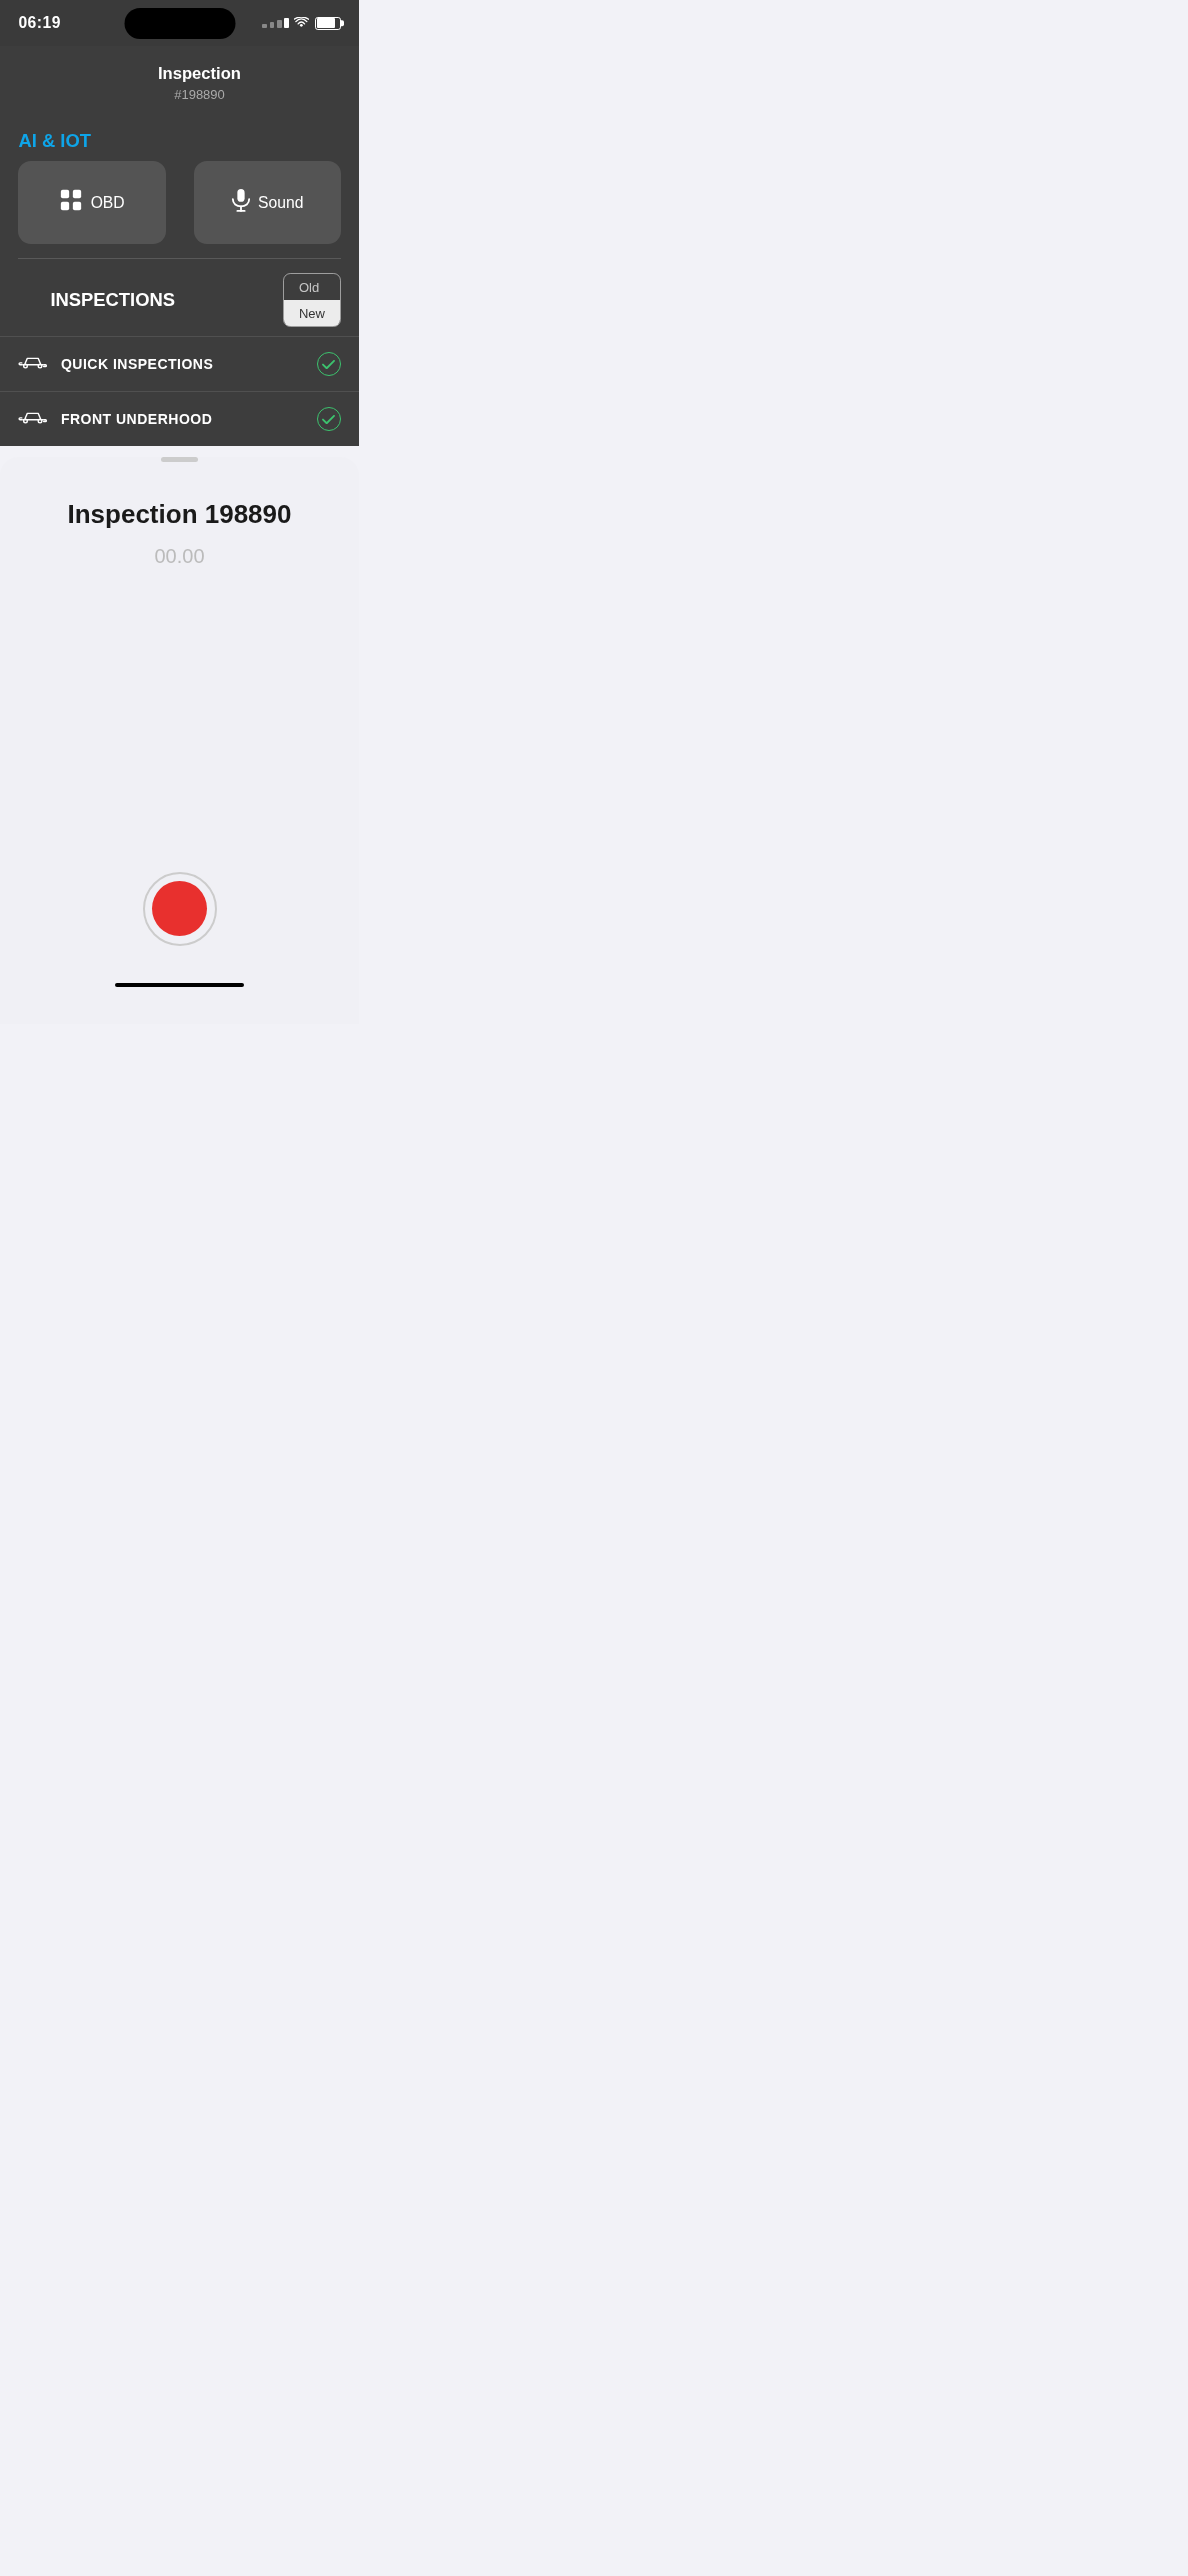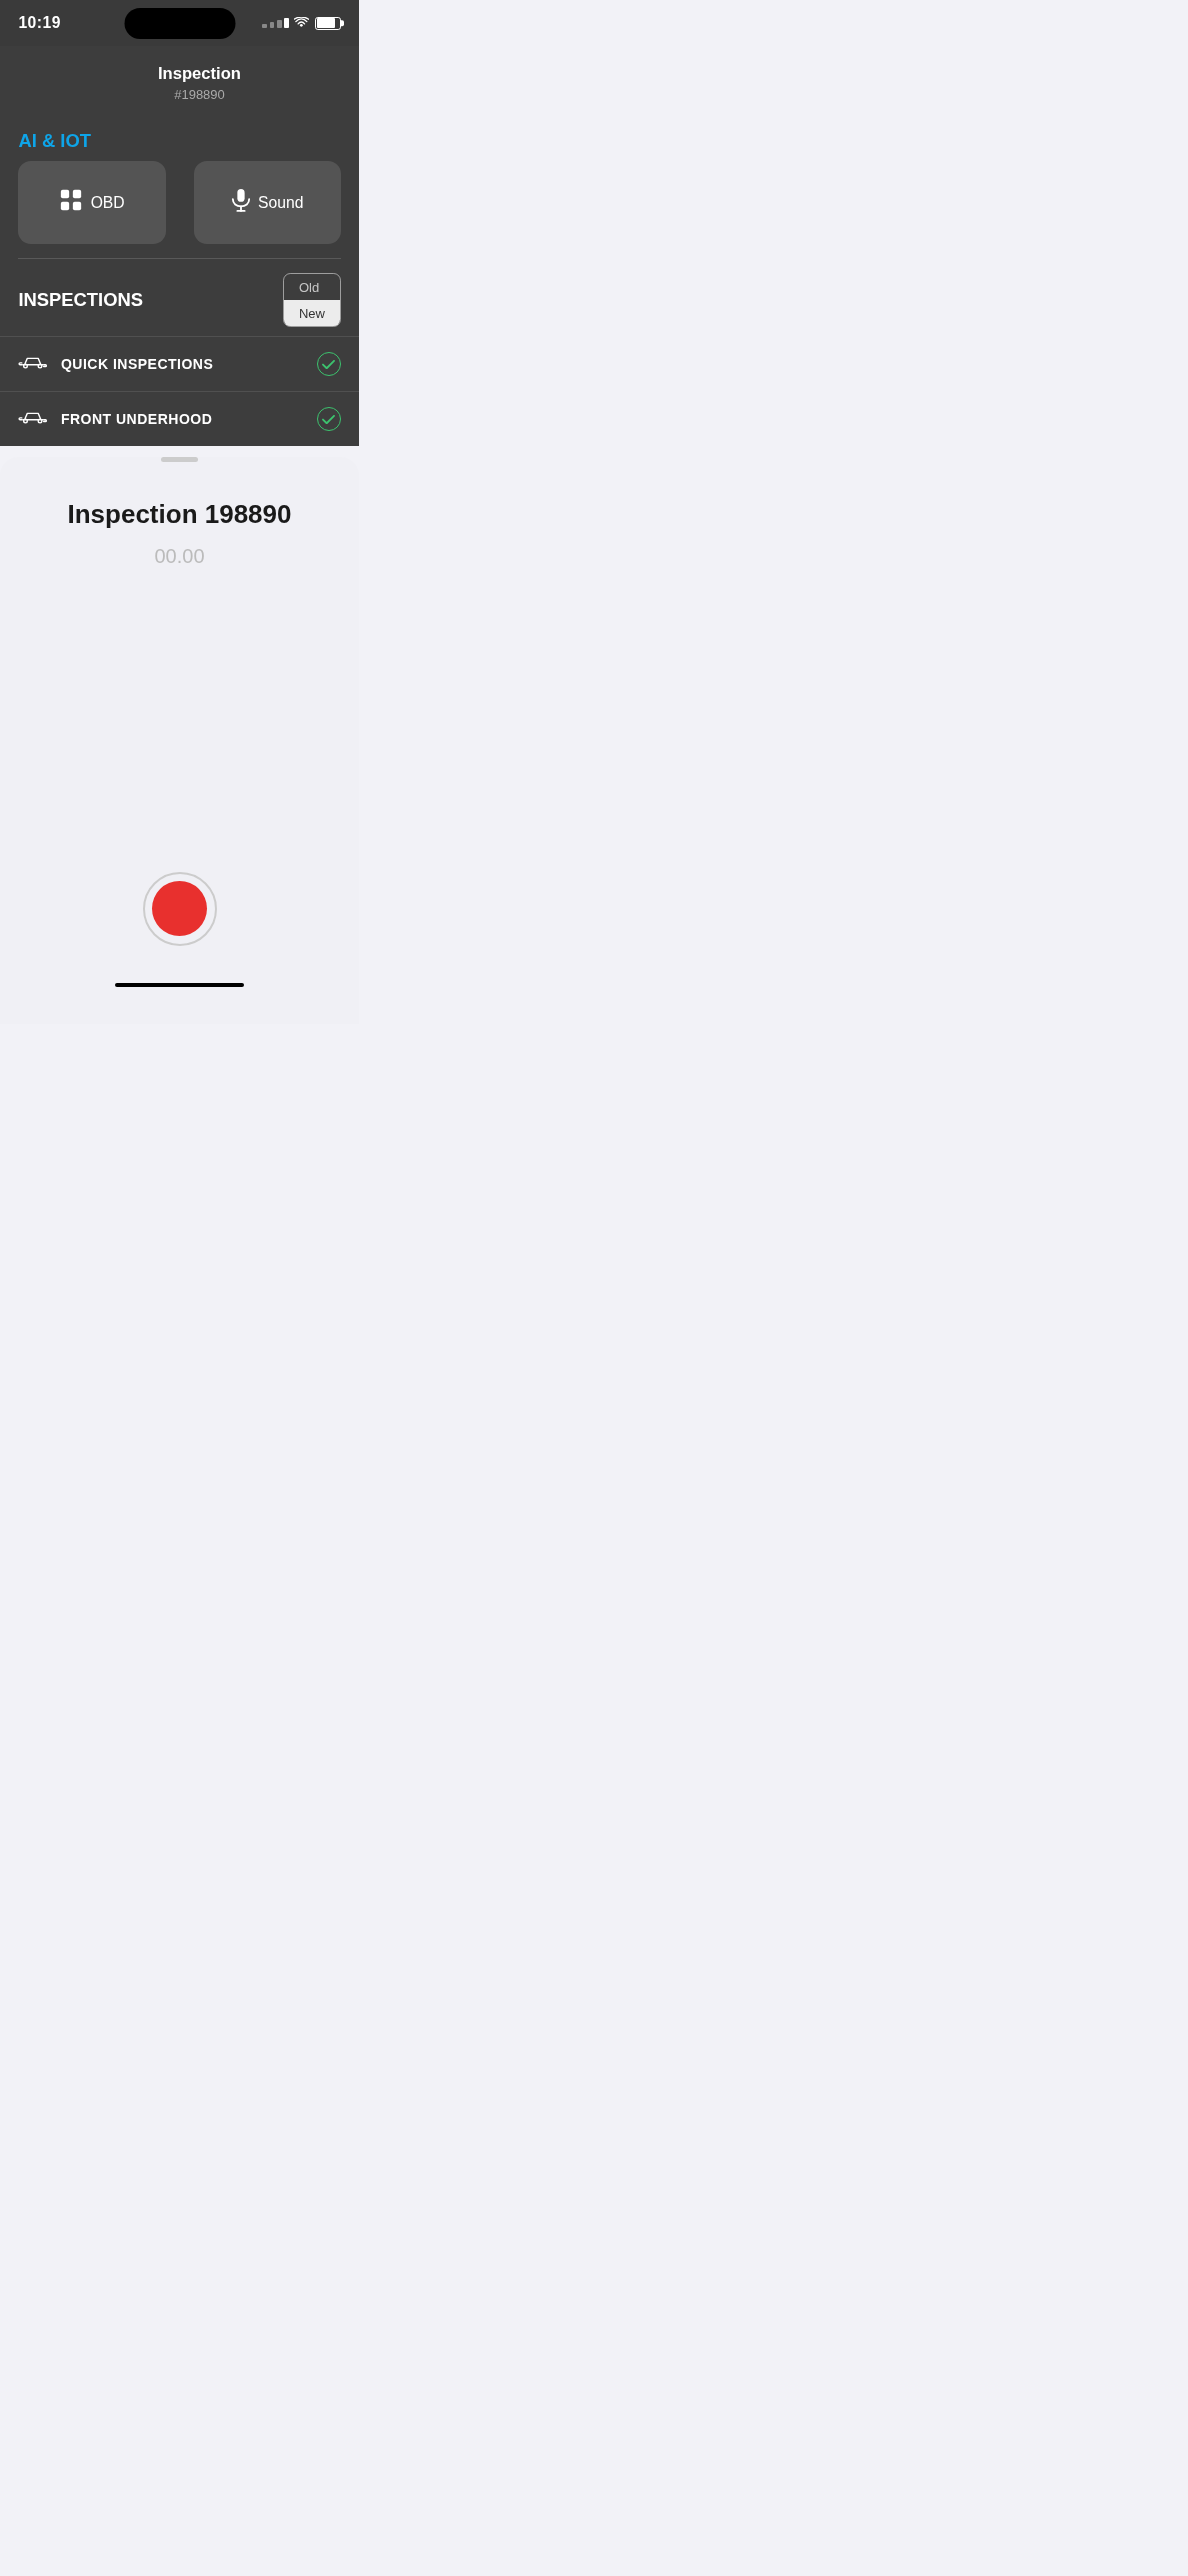--- a/index.html
+++ b/index.html
@@ -159,20 +159,21 @@
       display: flex;
       align-items: center;
       justify-content: space-between;
       padding: 14px 18.4px 9.2px;
     }
 
     .inspections-title {
       color: white;
       font-size: 18.4px;
       font-weight: 800;
+      margin-left: 32px;
     }
 
     .toggle-group {
       display: flex;
       border: 1.4px solid rgba(255,255,255,0.5);
       border-radius: 7.4px;
       overflow: hidden;
       flex-direction: column;
     }
 
@@ -291,21 +292,21 @@
       height: 4.6px;
       background: #000;
       border-radius: 2.8px;
       margin: 18.4px auto 0;
     }
   </style>
 </head>
 <body>
 
 <div class="status-bar">
-  <span class="status-time">10:19</span>
+  <span class="status-time">06:19</span>
   <div class="status-island"></div>
   <div class="status-icons">
     <div class="signal-dots">
       <div class="signal-dot" style="height:3.7px; opacity:0.4;"></div>
       <div class="signal-dot" style="height:5.5px; opacity:0.4;"></div>
       <div class="signal-dot" style="height:7.4px; opacity:0.4;"></div>
       <div class="signal-dot" style="height:9.2px;"></div>
     </div>
     <span class="wifi-icon">
       <svg width="14.7" height="11" viewBox="0 0 16 12" fill="white">

